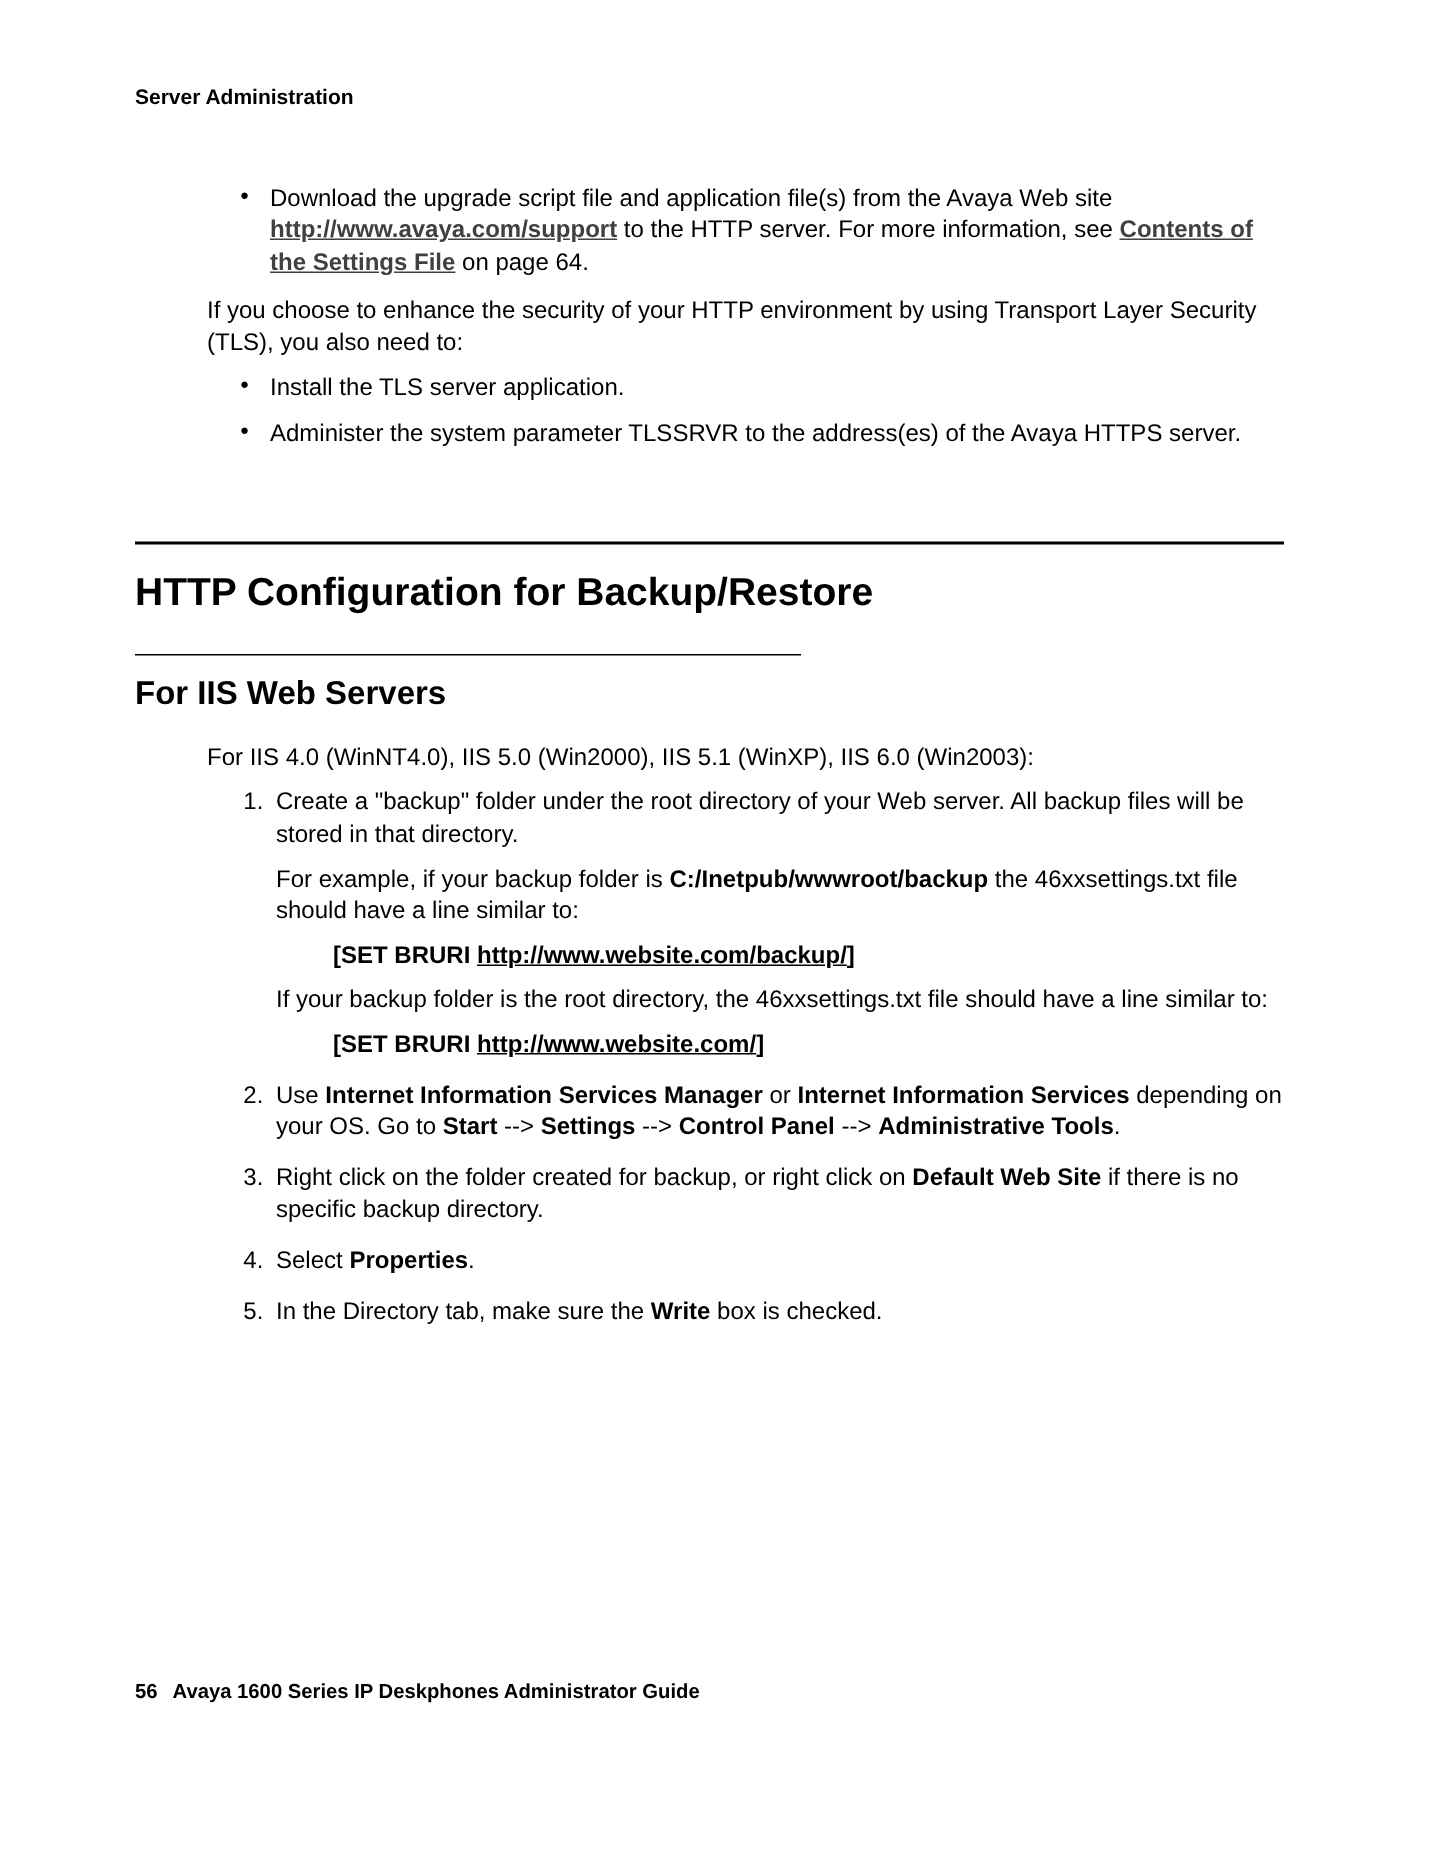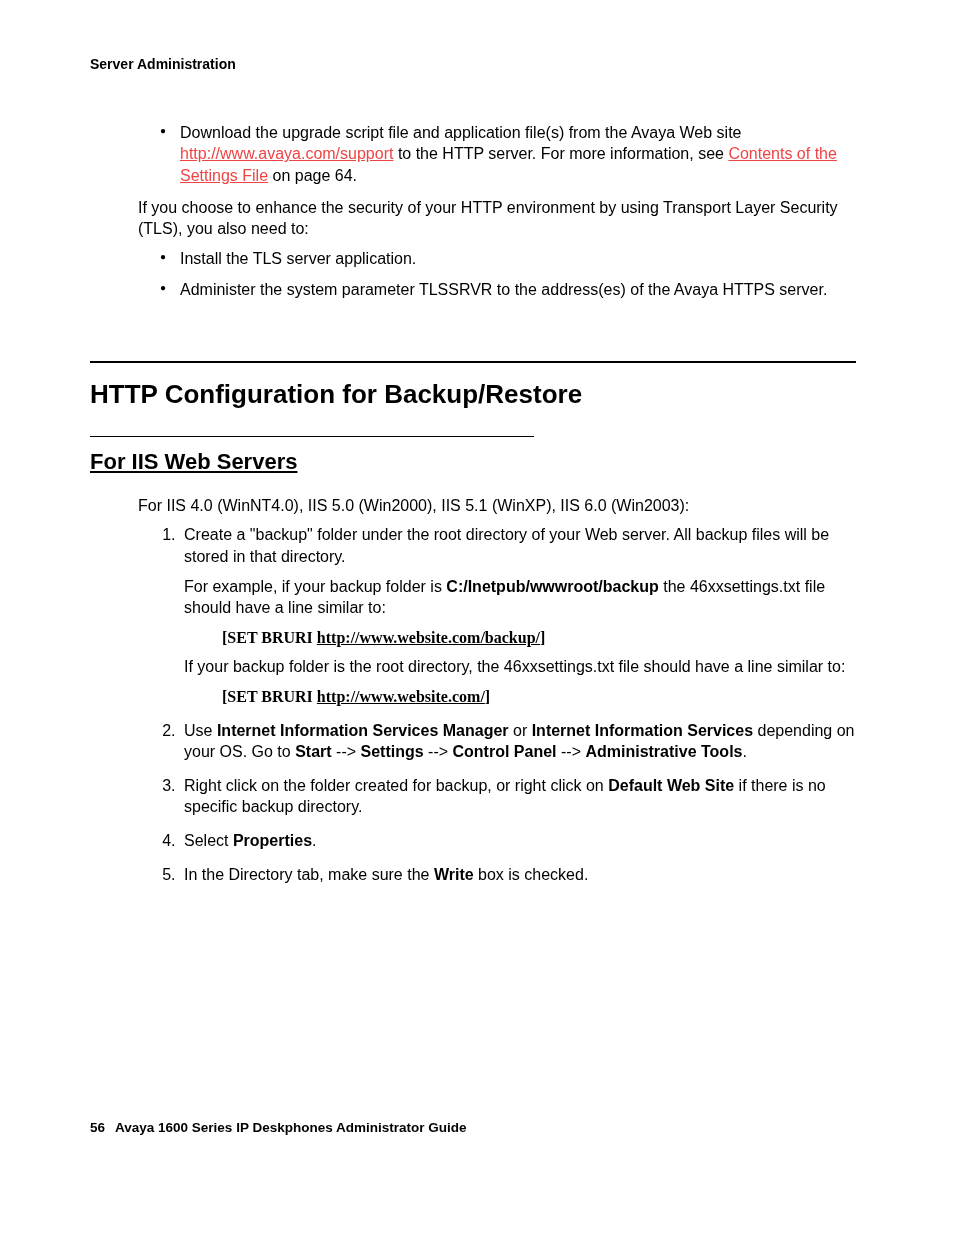--- a/index.html
+++ b/index.html
@@ -36,22 +36,23 @@
     margin-bottom: 10px;
   }
   ul.bullets > li::before {
     content: "●";
     position: absolute;
     left: -20px;
     top: 2px;
     font-size: 10px;
   }
   a.link {
-    color: #ef4444;
+    color: #404040;
     text-decoration: underline;
+    font-weight: bold;
   }
   .note-block {
     margin-left: 42px;
     margin-top: 8px;
     margin-bottom: 12px;
   }
   .note-label {
     font-weight: bold;
     margin-bottom: 2px;
   }
@@ -74,32 +75,31 @@
   .sub-rule {
     border: none;
     border-top: 1.5px solid #000;
     width: 58%;
     margin: 22px 0 8px 0;
   }
   h2.sub-title {
     font-size: 22px;
     font-weight: bold;
     margin: 10px 0 18px 0;
-    text-decoration: underline;
   }
   ol.steps {
     padding-left: 42px;
     margin: 0;
   }
   ol.steps > li {
     margin-bottom: 12px;
     padding-left: 4px;
   }
   .code {
-    font-family: Liberation Serif, serif;
+    font-family: Liberation Sans, sans-serif;
     font-weight: bold;
     margin: 8px 0 8px 38px;
   }
   .code .u {
     text-decoration: underline;
   }
   .footer {
     position: absolute;
     bottom: 98px;
     left: 90px;

